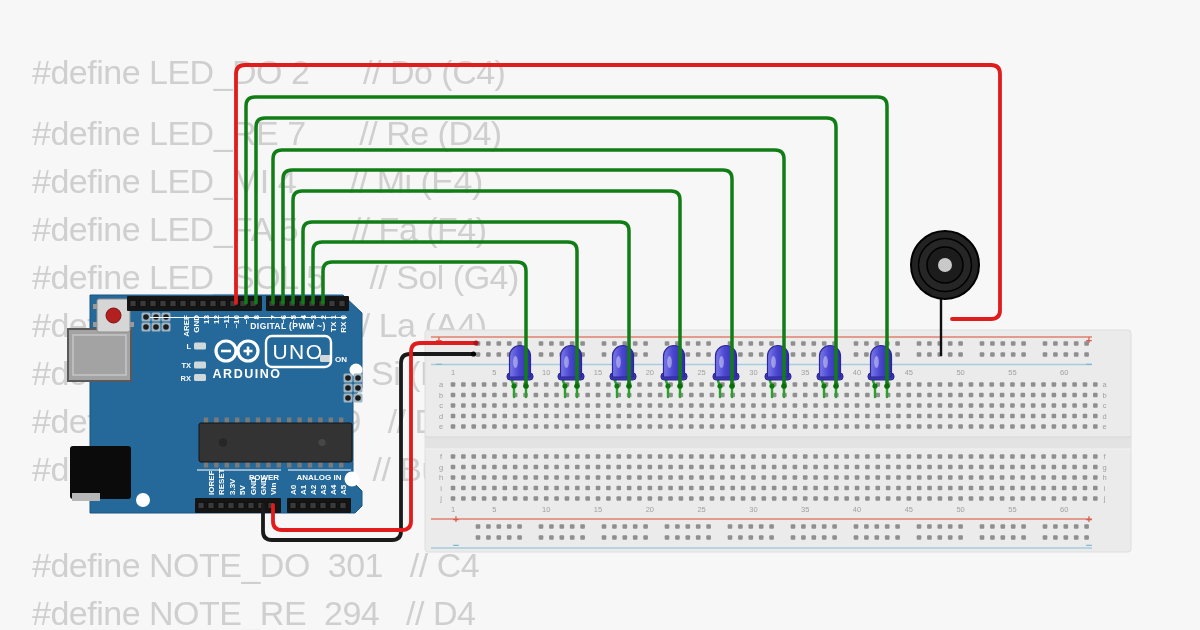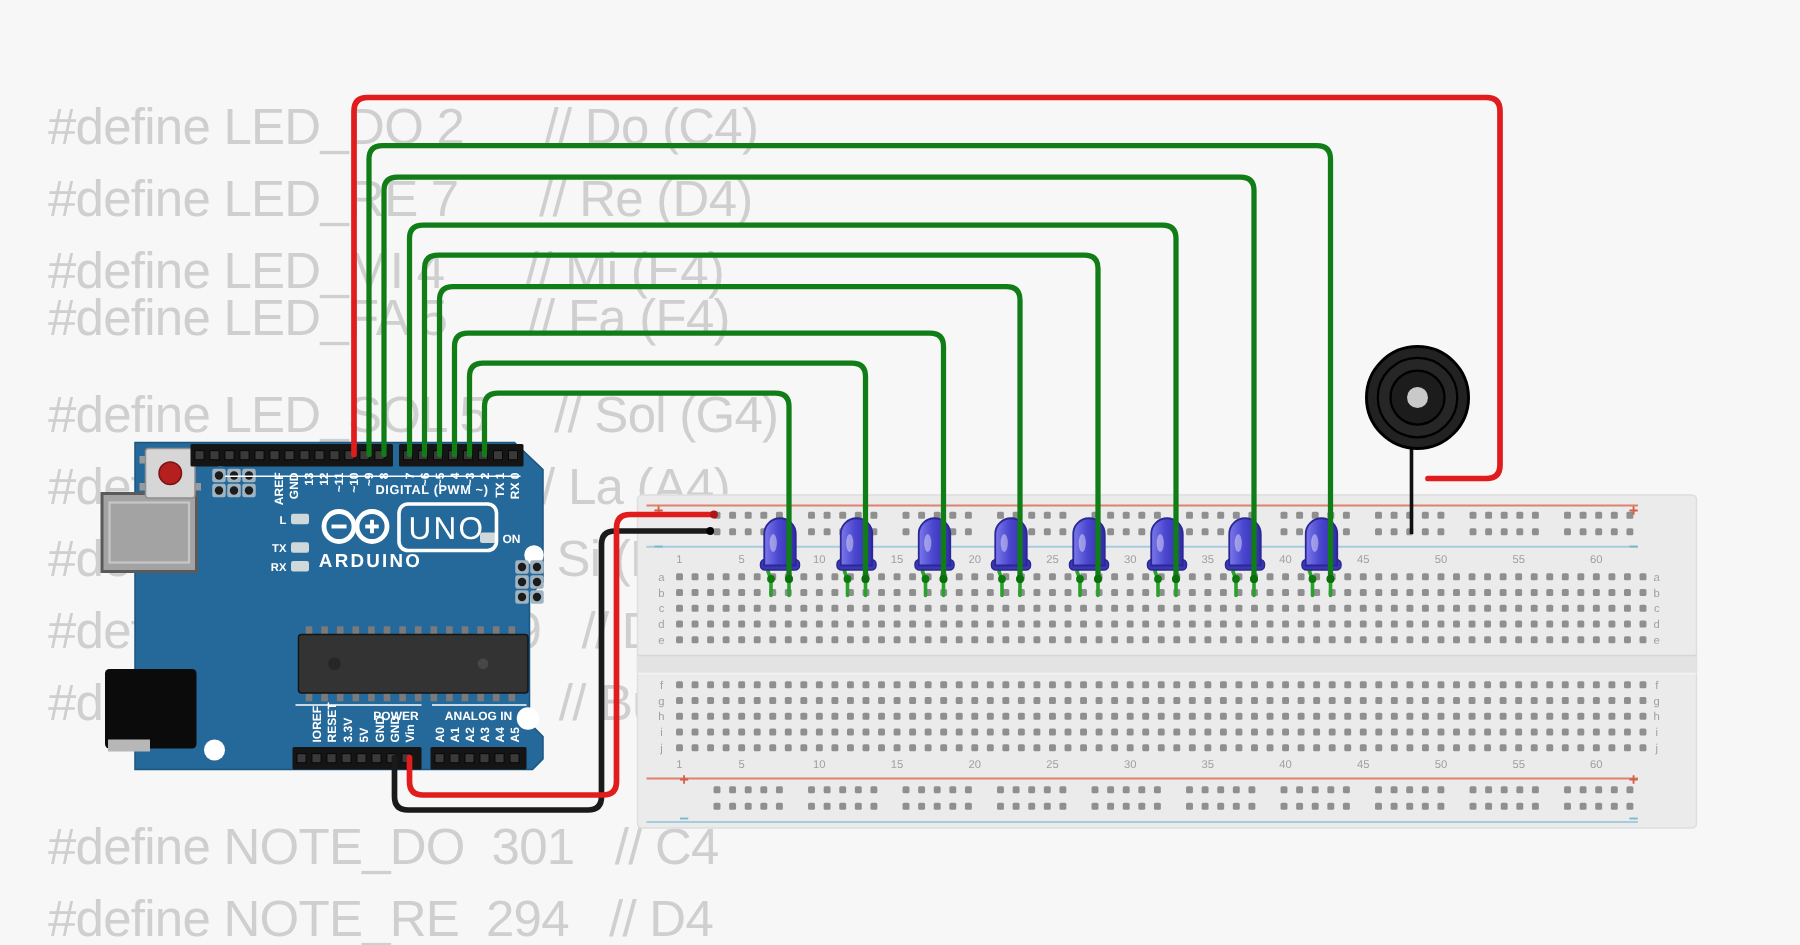--- a/index.html
+++ b/index.html
@@ -8,24 +8,24 @@
   .code-line{position:absolute;left:32px;white-space:pre;font-size:34px;letter-spacing:-0.5px;
              color:#cfcfcf;line-height:44px;}
   svg{position:absolute;left:0;top:0;}
   text{font-family:"Liberation Sans", sans-serif;}
 </style>
 </head>
 <body>
 
 <div id="stage">
   <div id="code">
-      <div class="code-line" style="top:63px">#define LED_DO 2      // Do (C4)</div>
+      <div class="code-line" style="top:50px">#define LED_DO 2      // Do (C4)</div>
       <div class="code-line" style="top:111px">#define LED_RE 7      // Re (D4)</div>
       <div class="code-line" style="top:159px">#define LED_MI 4      // Mi (E4)</div>
-      <div class="code-line" style="top:190px">#define LED_FA 5      // Fa (F4)</div>
+      <div class="code-line" style="top:207px">#define LED_FA 5      // Fa (F4)</div>
       <div class="code-line" style="top:255px">#define LED_SOL 5     // Sol (G4)</div>
       <div class="code-line" style="top:303px">#define LED_LA 7      // La (A4)</div>
       <div class="code-line" style="top:351px">#define LED_SI 8      // Si (B4)</div>
       <div class="code-line" style="top:399px">#define LED_DO_HI 9   // Do (C5)</div>
       <div class="code-line" style="top:447px">#define BUZZER 10     // Buzzer</div>
       <div class="code-line" style="top:543px">#define NOTE_DO  301   // C4</div>
       <div class="code-line" style="top:591px">#define NOTE_RE  294   // D4</div>
     </div>
   <svg id="scene" width="1200" height="630" viewBox="0 0 1200 630">
     <defs>

